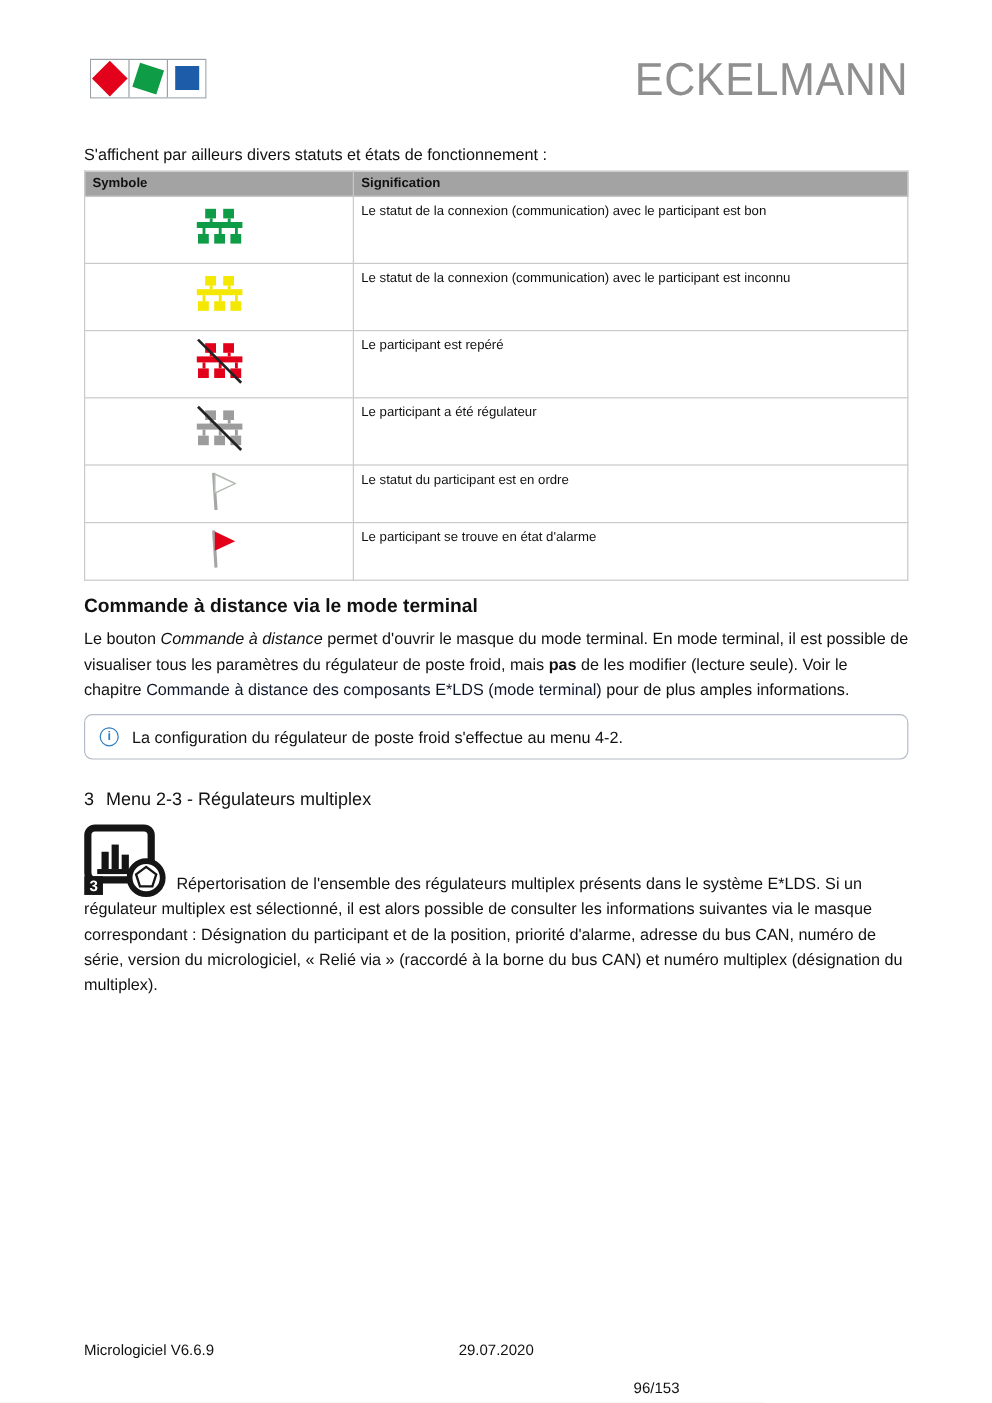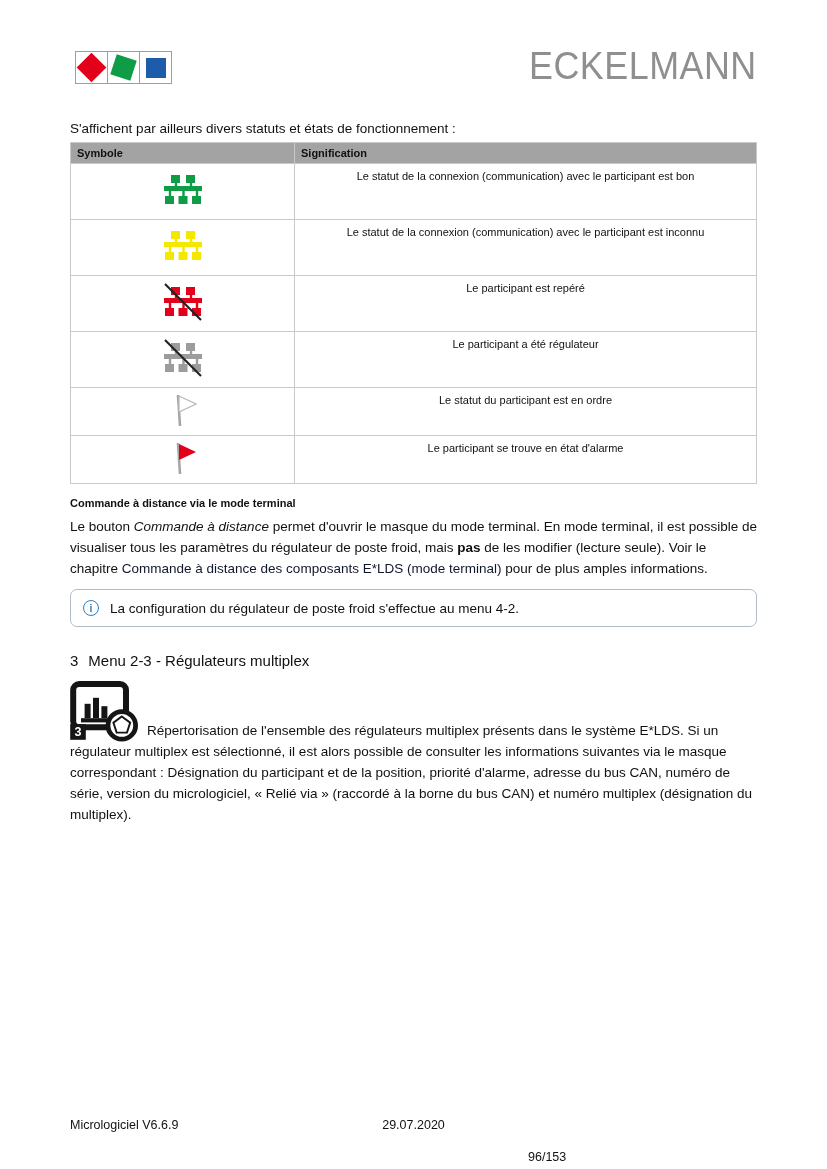--- a/index.html
+++ b/index.html
@@ -3,51 +3,51 @@
 <meta charset="utf-8">
 <style>
   html,body{margin:0;padding:0;background:#e8e8e8;}
   .page{
     position:relative;width:827px;height:1169px;margin:0 auto;background:#ffffff;
     font-family:"Liberation Sans",sans-serif;color:#111;overflow:hidden;
   }
   .content{position:absolute;left:70px;top:0;width:687px;}
 
   
-  .header{display:flex;justify-content:space-between;align-items:flex-end;margin-top:46px;gap:40px;}
+  .header{display:flex;justify-content:space-between;align-items:center;margin-top:46px;gap:40px;}
   .logo-strip{display:flex;border:1px solid #9aa0a6;margin-left:5px;}
   .logo-cell{width:31px;height:31px;border-left:1px solid #9aa0a6;display:flex;align-items:center;justify-content:center;background:#fff;}
   .logo-cell:first-child{border-left:none;}
   .shape{display:block;}
   .shape-red{width:21px;height:21px;background:#e2001a;transform:rotate(45deg);}
   .shape-green{width:21px;height:21px;background:#0f9c46;transform:rotate(18deg);}
   .shape-blue{width:20px;height:20px;background:#1d5ca8;}
   .wordmark{
     font-size:37px;line-height:1;color:#8f8f8f;letter-spacing:0.5px;font-weight:400;
     transform:scale(0.97,1.04);transform-origin:right top;margin-top:1px;
   }
 
   
   .intro{margin:37px 0 6px 0;font-size:13.5px;}
 
   
   table.status{border-collapse:collapse;width:687px;table-layout:fixed;}
-  table.status th,table.status td{border:1px solid #c9c9c9;text-align:center;}
+  table.status th,table.status td{border:1px solid #c9c9c9;}
   table.status th{
     text-align:left;font-size:11px;padding:3px 6px;background:#a3a3a3;height:14px;
   }
   th.col-symbol,td.symbol{width:211px;}
   td.symbol{text-align:center;vertical-align:middle;}
   td.meaning{font-size:11px;padding:6px 6px 4px 6px;vertical-align:top;line-height:13px;}
   tr.row-tall td{height:45px;}
   tr.row-short td{height:37px;}
   td.symbol svg{display:inline-block;}
 
   
-  .h-sub{margin:13px 0 0 0;font-size:11px;font-weight:bold;}
+  .h-sub{margin:13px 0 0 0;font-size:16px;font-weight:bold;}
   .para{margin:7px 0 0 0;font-size:13.5px;line-height:21px;}
   .para em{font-style:italic;}
   .para strong{font-weight:bold;}
   a.doc-link{color:#0f172a;text-decoration:none;cursor:pointer;}
 
   
   .infobox{
     margin-top:10px;border:1px solid #b3bcc6;border-radius:7px;
     padding:9px 12px;display:flex;align-items:center;gap:11px;
     font-size:13.5px;min-height:18px;

